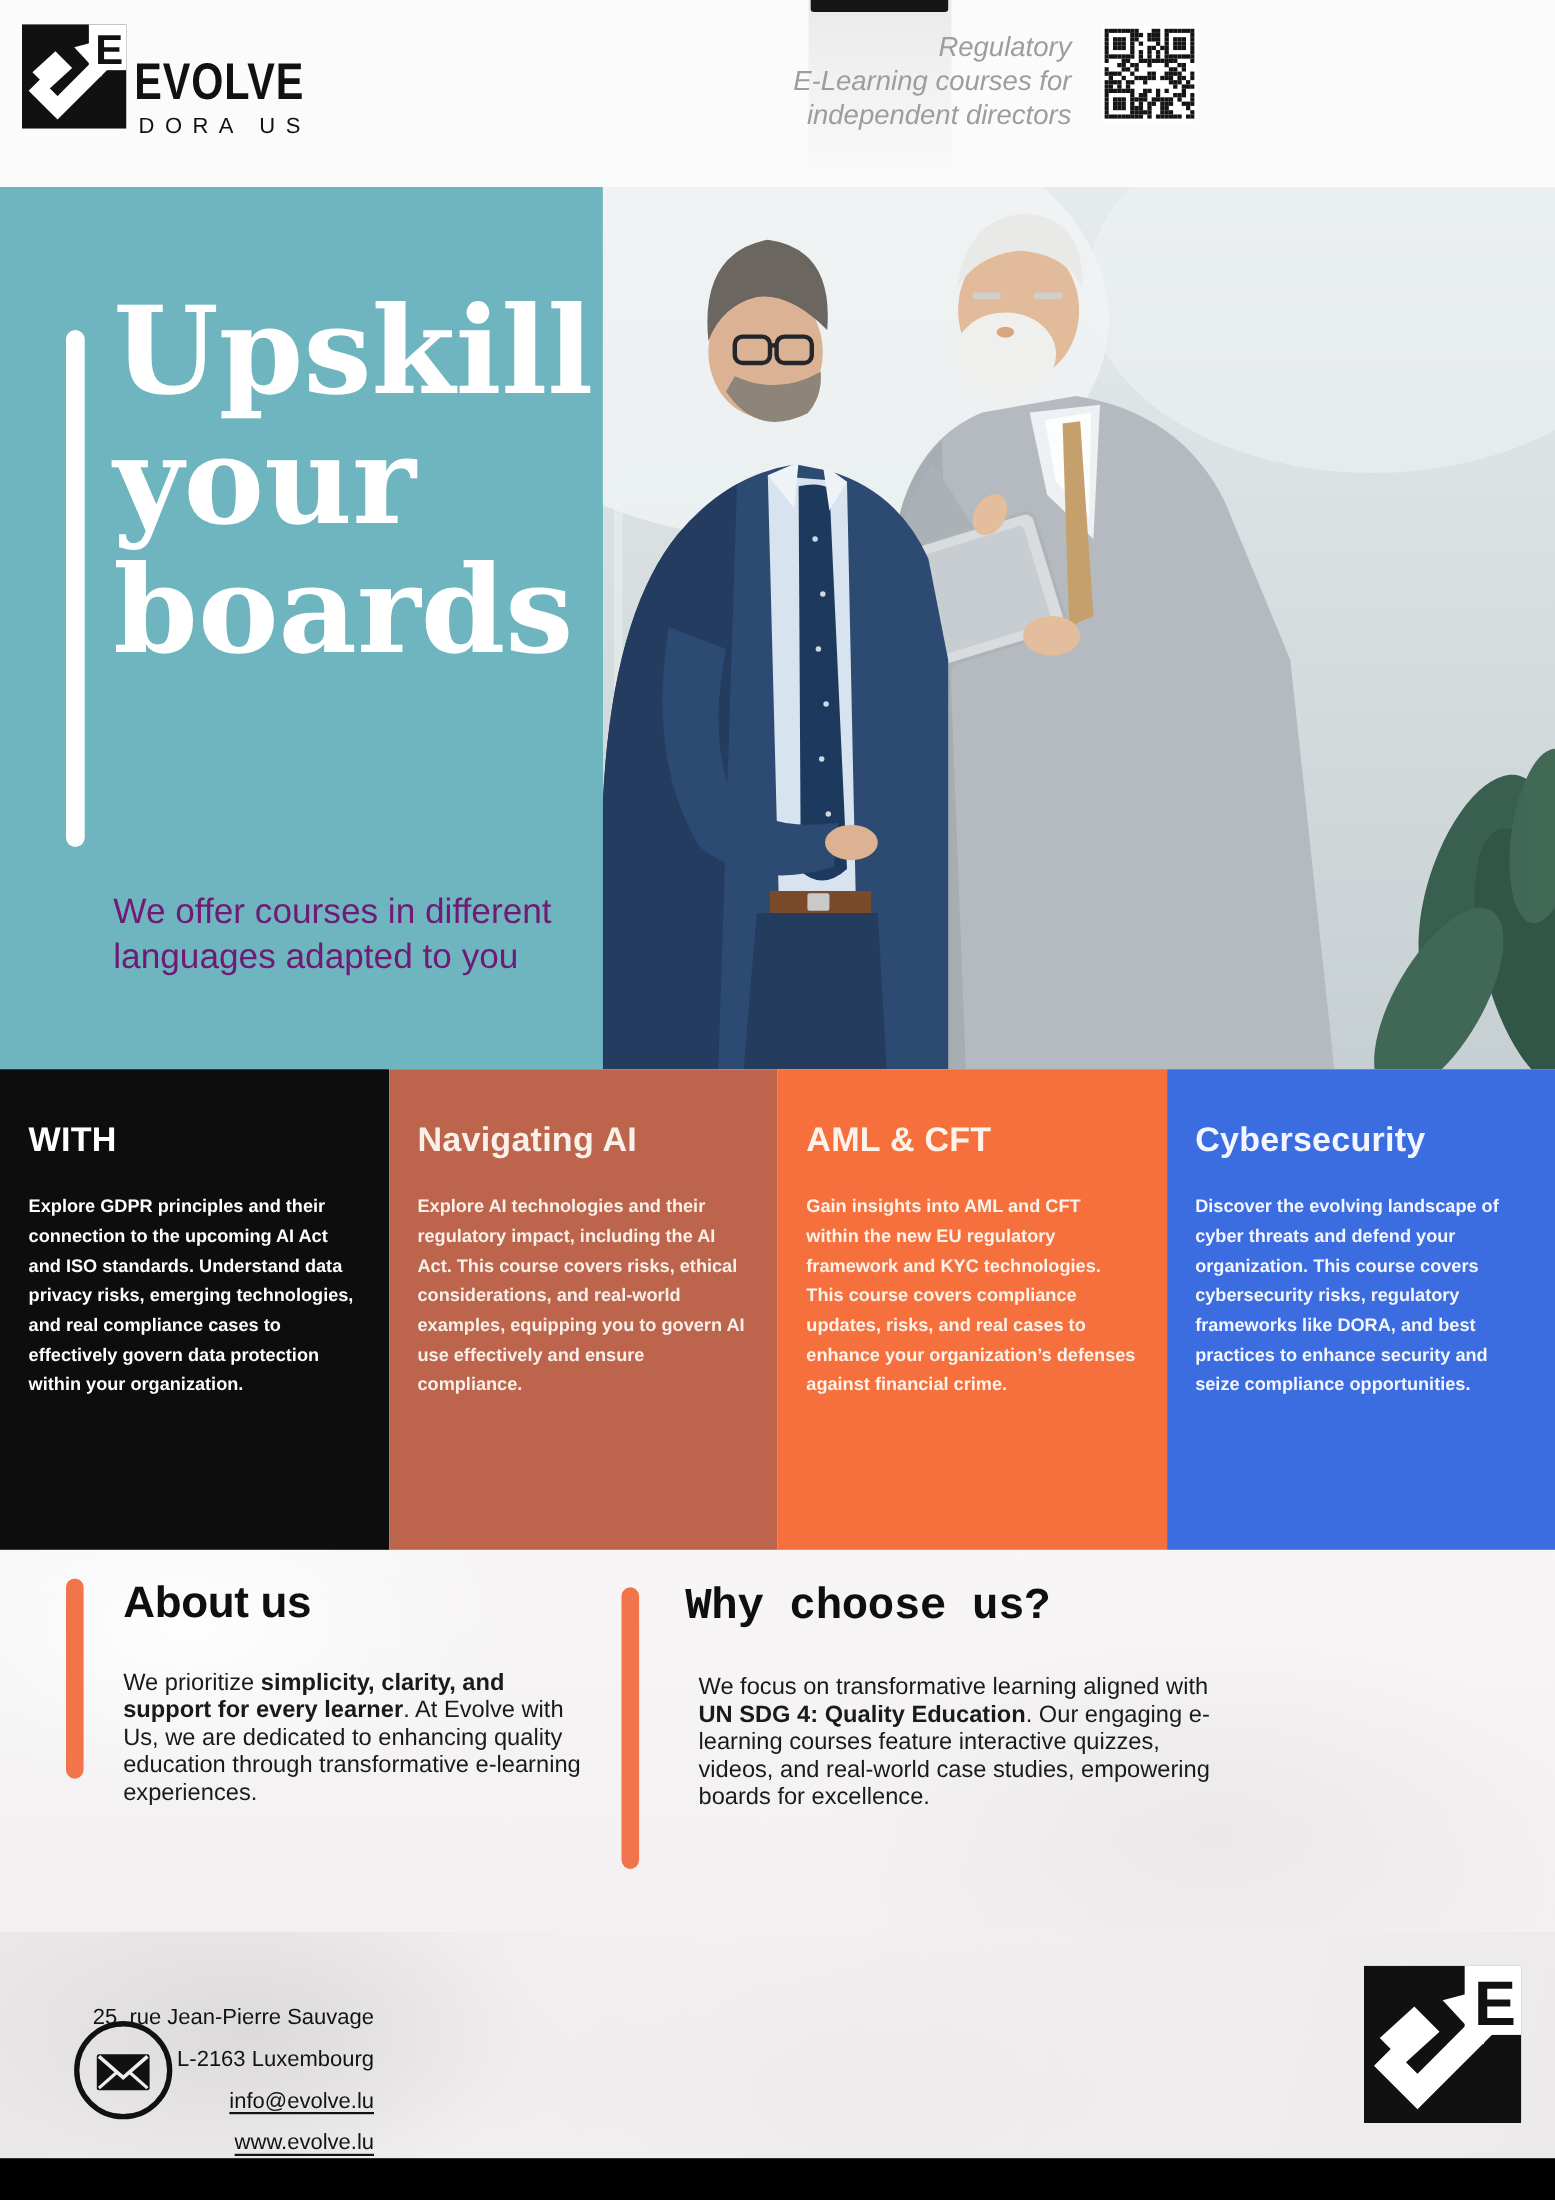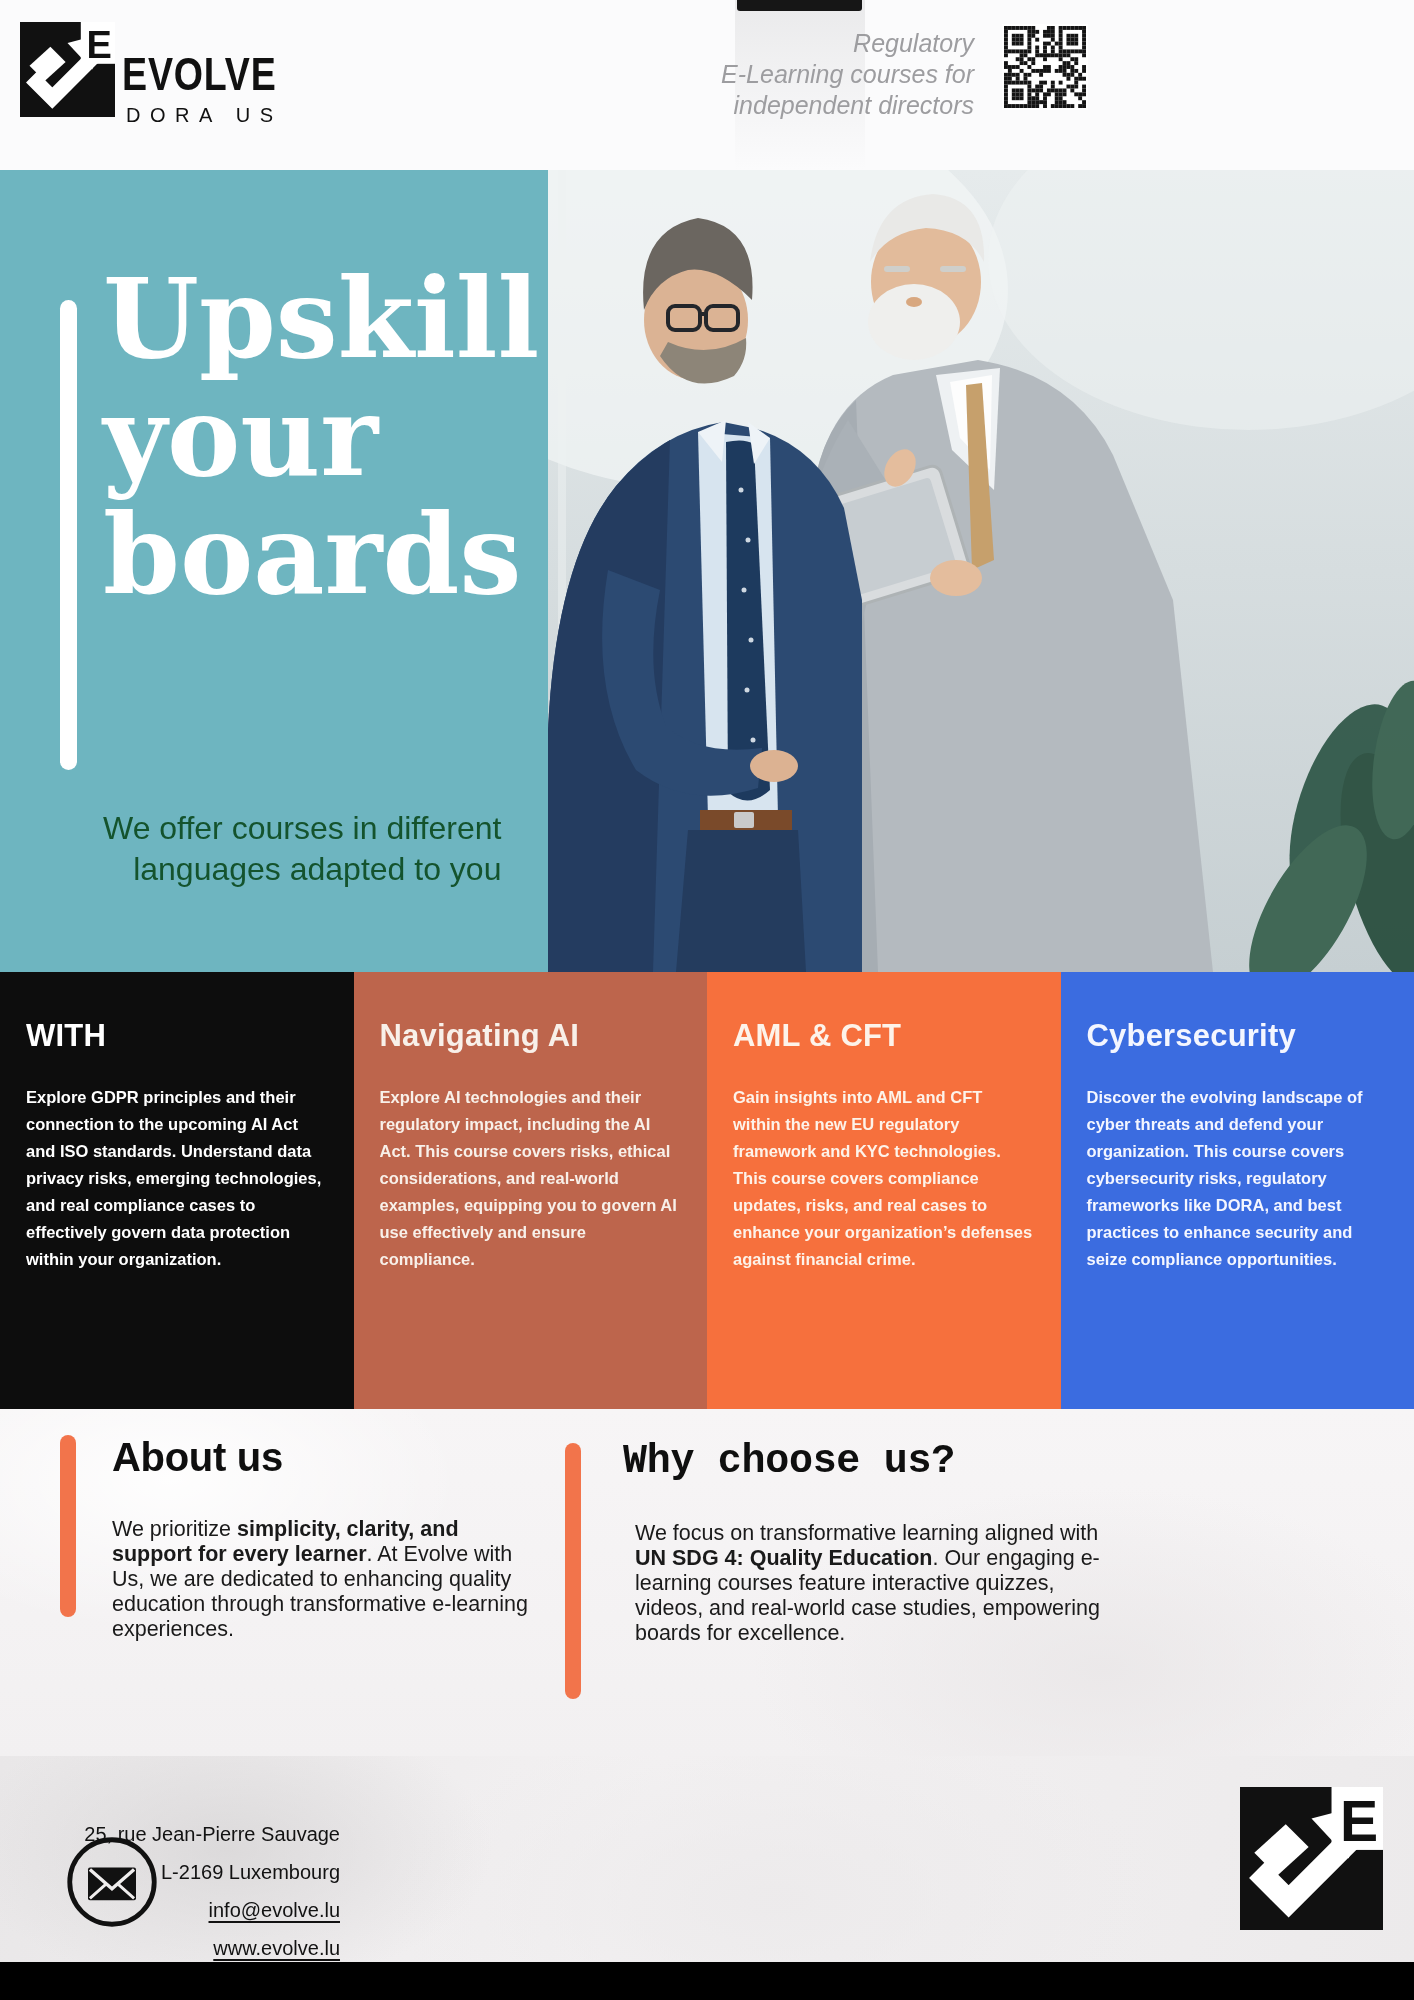--- a/index.html
+++ b/index.html
@@ -20,21 +20,21 @@
     color:#111;letter-spacing:9.5px;}
   .kicker{position:absolute;right:440px;top:28px;text-align:right;font-style:italic;
     color:#9d9da0;font-size:25px;line-height:31px;font-weight:400;}
   .qr{position:absolute;left:1002px;top:24px;width:86px;height:86px;background:#fff;
     padding:2px;box-sizing:border-box;}
   
   .hero{position:absolute;left:0;top:170px;width:1143px;height:802px;background:#6eb5c0;}
   .hero-bar{position:absolute;left:60px;top:130px;width:17px;height:470px;background:#fff;border-radius:9px;}
   .hero-title{position:absolute;left:103px;top:90px;color:#ffffff;
     font-family:"DejaVu Serif",serif;font-weight:700;font-size:110px;line-height:118px;}
-  .hero-sub{position:absolute;left:103px;top:638px;color:#14532d;font-size:32px;line-height:41px;font-weight:400;text-align:right;}
+  .hero-sub{position:absolute;left:103px;top:638px;color:#701a75;font-size:32px;line-height:41px;font-weight:400;}
   .hero-photo{position:absolute;left:548px;top:0;width:866px;height:802px;}
   
   .cards{position:absolute;left:0;top:972px;width:1414px;height:437px;display:grid;grid-template-columns:repeat(4,1fr);}
   .card{padding:46px 26px 0 26px;box-sizing:border-box;}
   .card h3{margin:0 0 30px 0;font-size:31px;font-weight:800;letter-spacing:.2px;}
   .card p{margin:0;font-size:16.5px;line-height:27px;font-weight:700;}
   
   .info{position:absolute;left:0;top:1409px;width:1414px;height:347px;
     background:
       radial-gradient(ellipse 420px 220px at 12% 20%, rgba(255,255,255,.9), rgba(255,255,255,0) 70%),
@@ -455,21 +455,21 @@
     <p class="p-about"><span>We prioritize </span><strong>simplicity, clarity, and support for every learner</strong><span>. At Evolve with Us, we are dedicated to enhancing quality education through transformative e-learning experiences.</span></p>
 
     <div class="accent-bar bar-why"></div>
     <h2 class="h-why">Why choose us?</h2>
     <p class="p-why"><span>We focus on transformative learning aligned with </span><strong>UN SDG 4: Quality Education</strong><span>. Our engaging e-learning courses feature interactive quizzes, videos, and real-world case studies, empowering boards for excellence.</span></p>
   </div>
 
   <div class="footer">
     <div class="contact">
       <p>25, rue Jean-Pierre Sauvage</p>
-      <p>L-2169 Luxembourg</p>
+      <p>L-2163 Luxembourg</p>
       <p><a href="#">info@evolve.lu</a></p>
       <p><a href="#">www.evolve.lu</a></p>
     </div>
 
     <svg class="envelope" width="96" height="96" viewBox="0 0 100 100">
       <circle cx="50" cy="50" r="44" fill="none" stroke="#111" stroke-width="5"></circle>
       <rect x="25" y="35" width="50" height="34" rx="2" fill="#111"></rect>
       <path d="M27 37 L50 57 L73 37" stroke="#efeded" stroke-width="3.5" fill="none"></path>
       <path d="M27 67 L44 52 M73 67 L56 52" stroke="#efeded" stroke-width="3" fill="none"></path>
     </svg>

